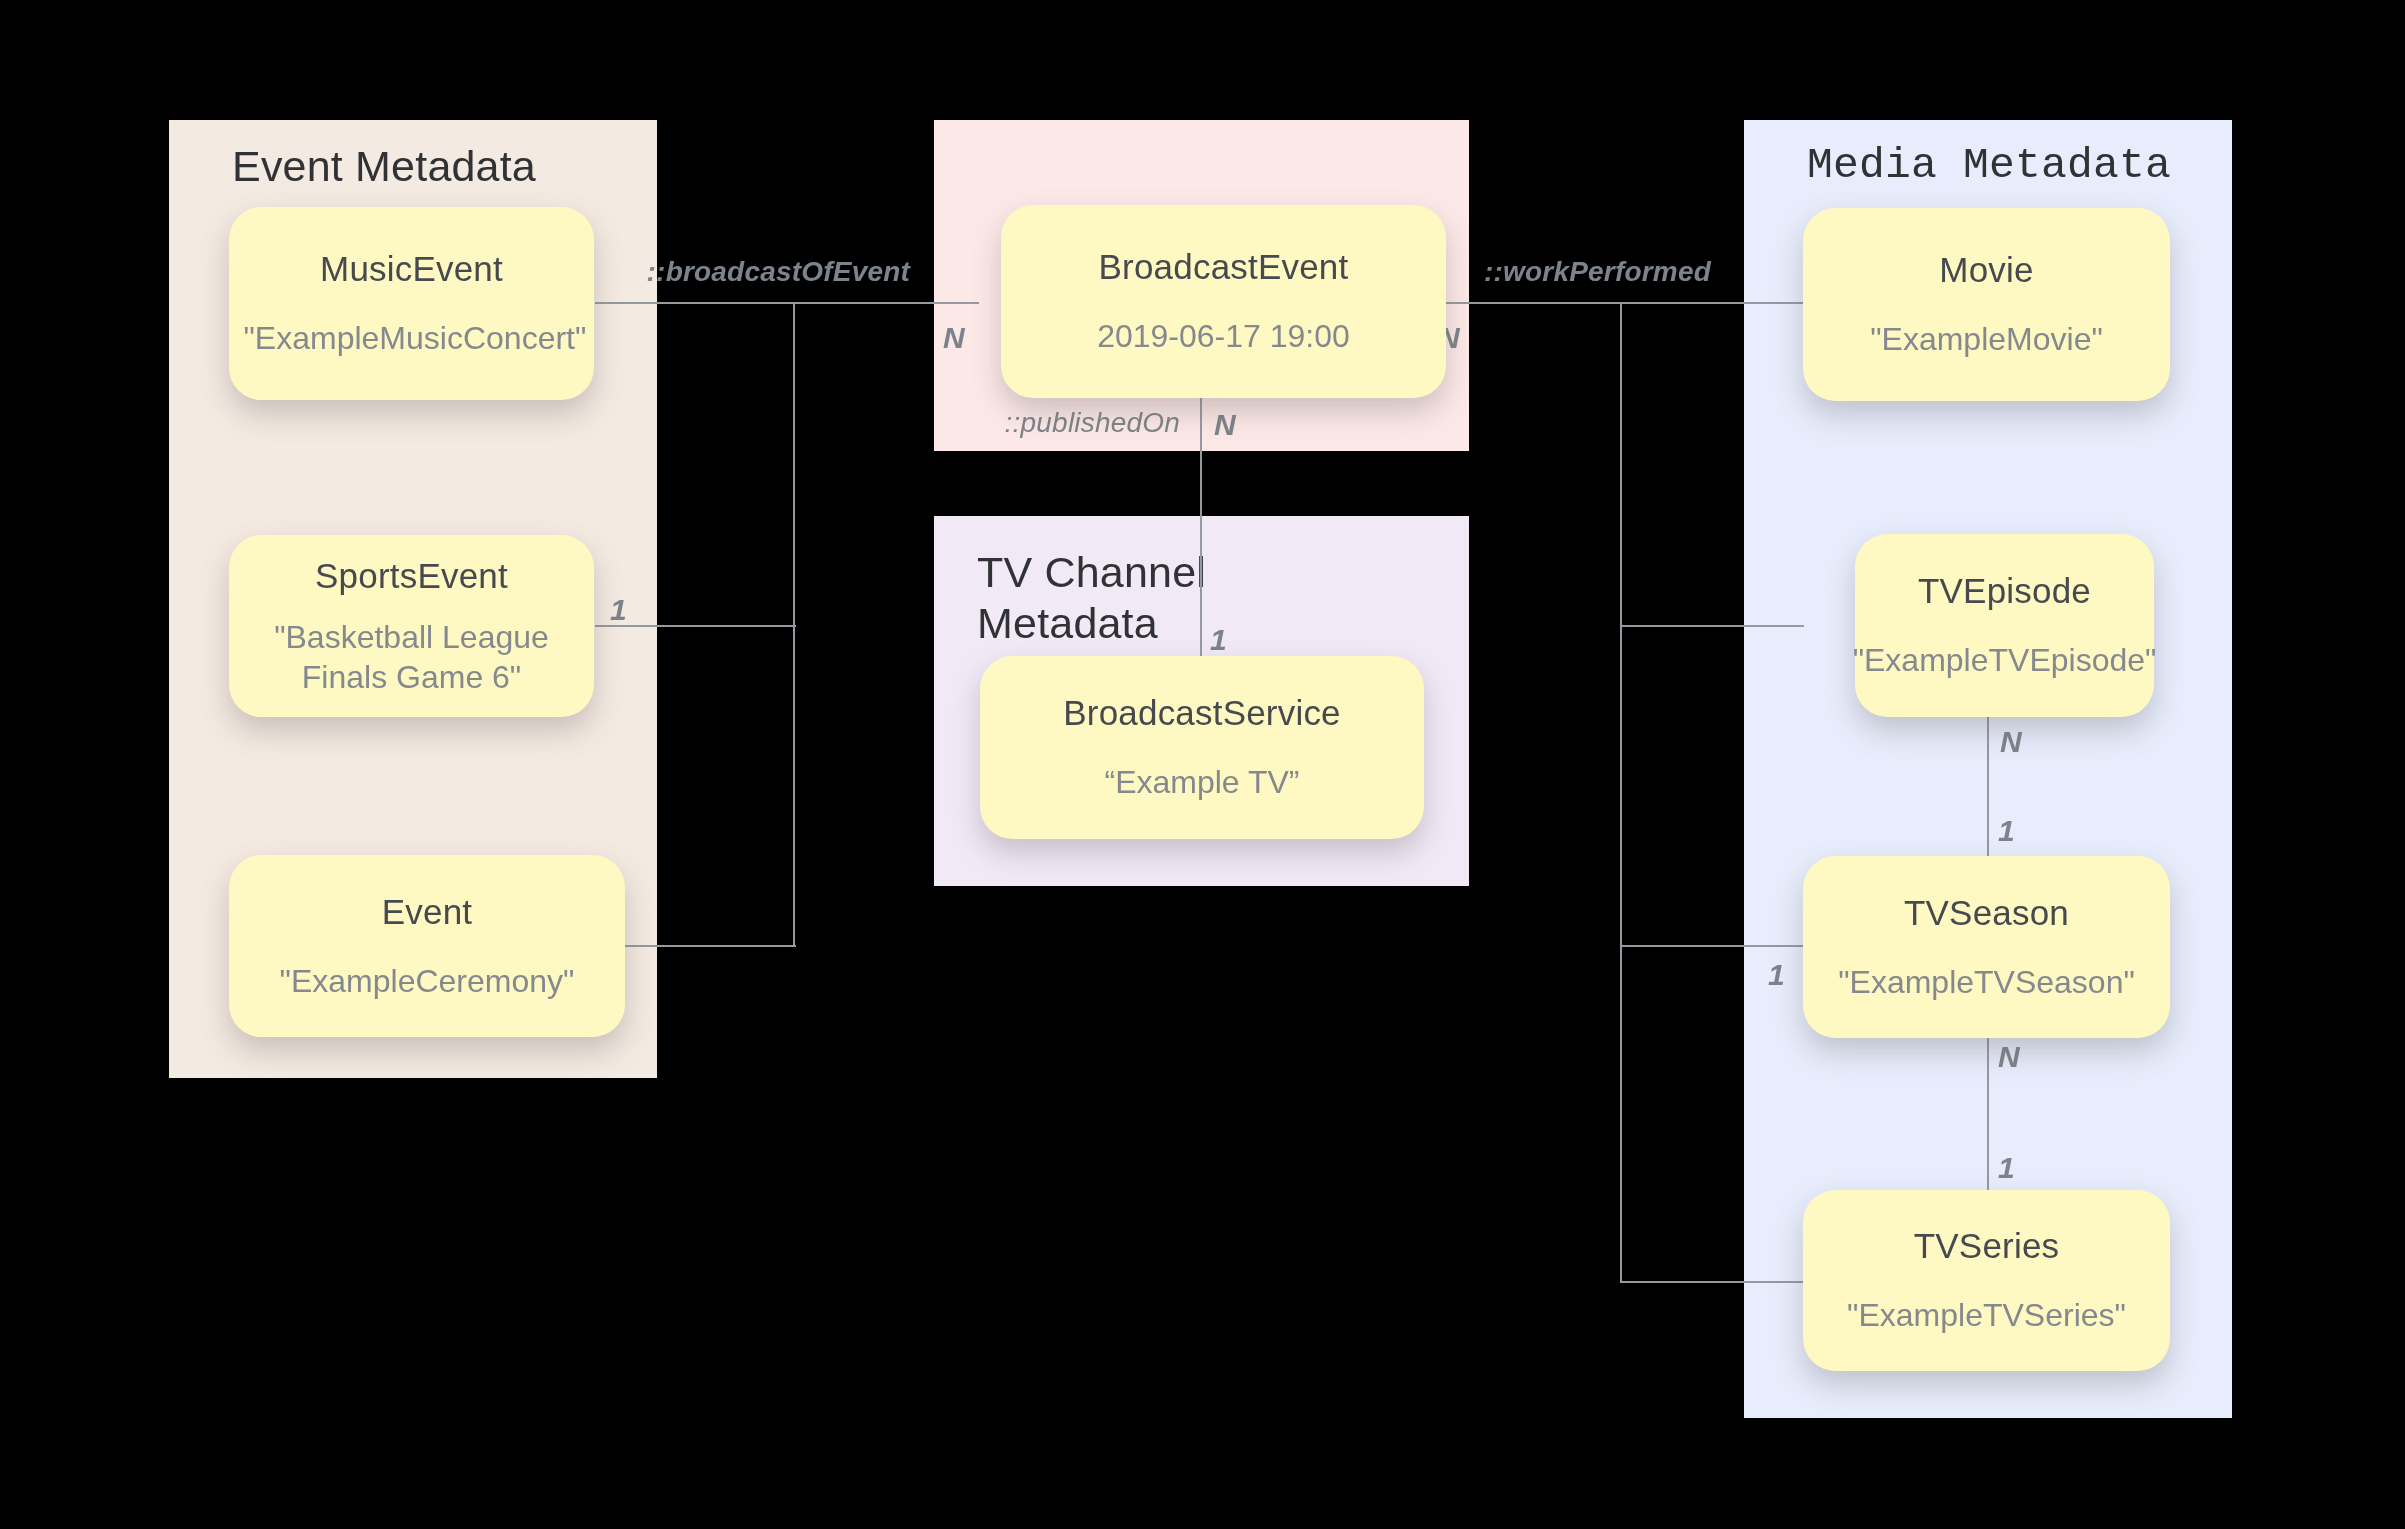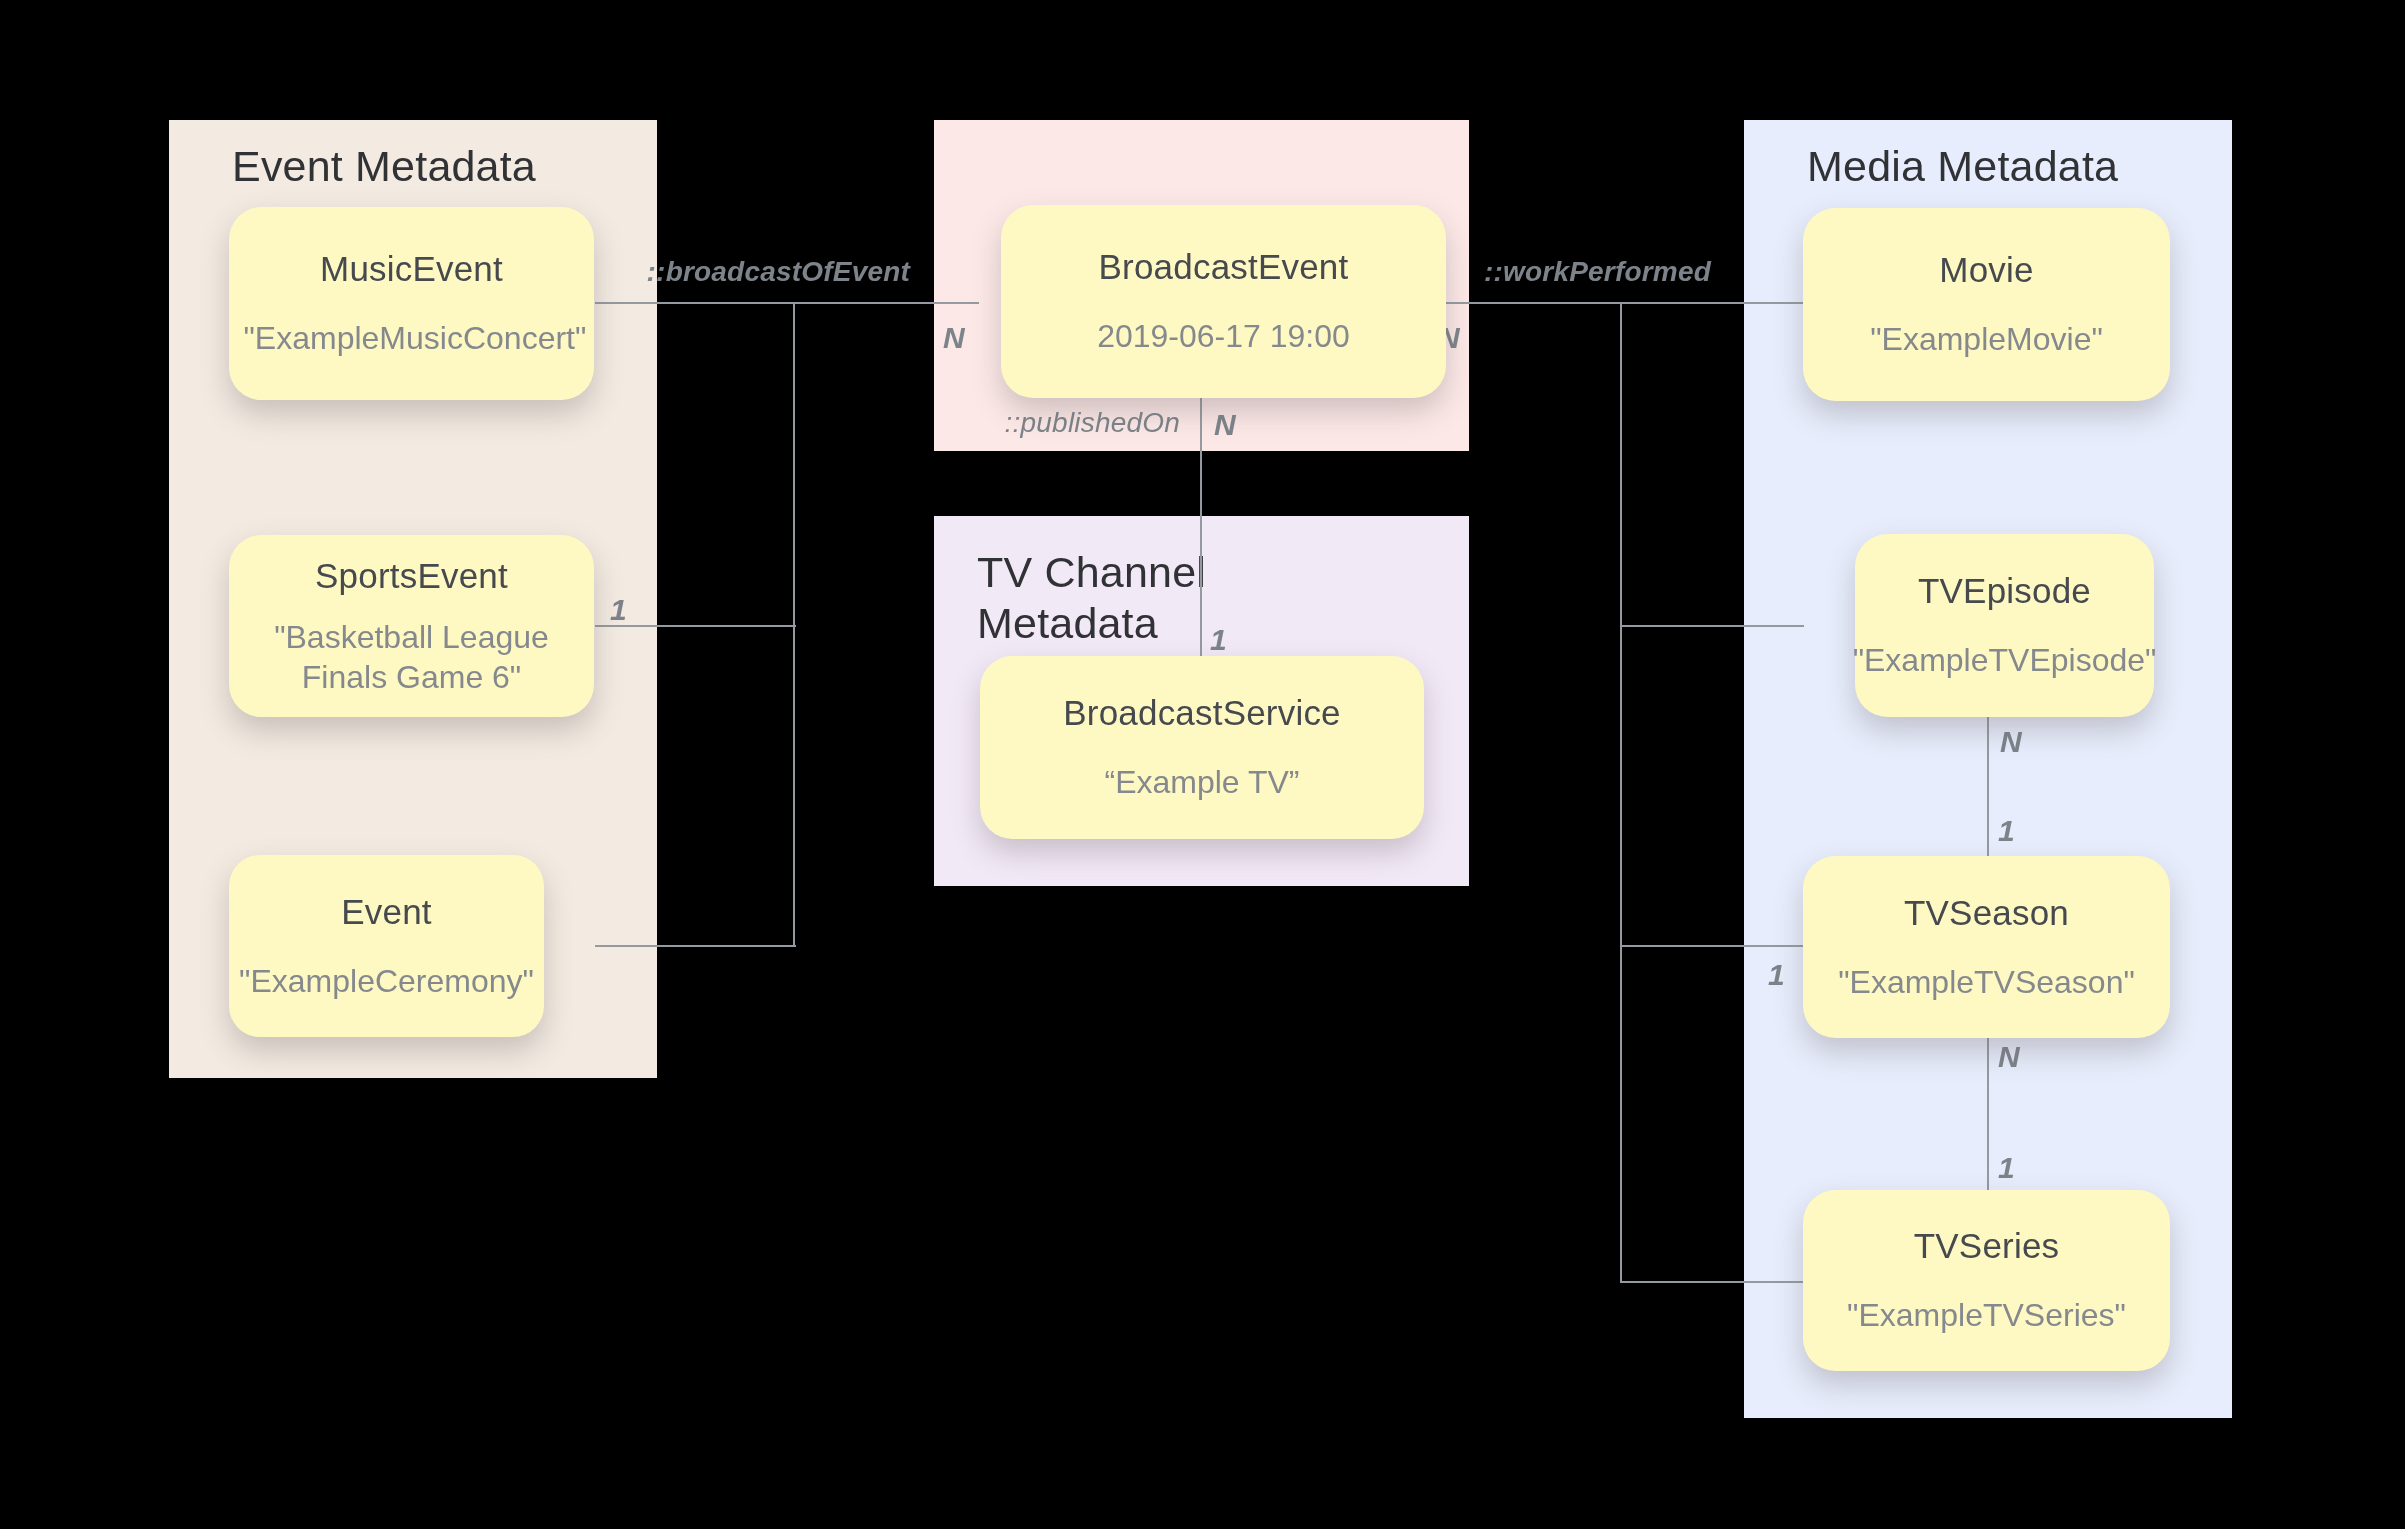--- a/index.html
+++ b/index.html
@@ -37,21 +37,21 @@
 
 <div class="stage">
 
   <div class="panel" style="left:169px;top:120px;width:488px;height:958px;background:#f3eae1;"></div>
   <div class="panel" style="left:934px;top:120px;width:535px;height:331px;background:#fce9e7;"></div>
   <div class="panel" style="left:934px;top:516px;width:535px;height:370px;background:#f2e9f7;"></div>
   <div class="panel" style="left:1744px;top:120px;width:488px;height:1298px;background:#e7edfc;"></div>
 
   <div class="panel-title" style="left:232px;top:141px;">Event Metadata</div>
   <div class="panel-title" style="left:977px;top:547px;max-width:315px;">TV Channel Metadata</div>
-  <div class="panel-title" style="left:1807px;top:141px;">Media Metadata</div>
+  <div class="panel-title" style="left:1807px;top:141px;font-family:Liberation Mono, monospace;">Media Metadata</div>
 
   <div class="h-line" style="left:595px;top:302px;width:384px;"></div>
   <div class="h-line" style="left:1423px;top:302px;width:380px;"></div>
   <div class="v-line" style="left:793px;top:302px;height:645px;"></div>
   <div class="h-line" style="left:595px;top:625px;width:201px;"></div>
   <div class="h-line" style="left:595px;top:945px;width:201px;"></div>
   <div class="v-line" style="left:1200px;top:398px;height:258px;"></div>
   <div class="v-line" style="left:1620px;top:302px;height:981px;"></div>
   <div class="h-line" style="left:1621px;top:625px;width:183px;"></div>
   <div class="h-line" style="left:1621px;top:945px;width:183px;"></div>
@@ -75,21 +75,21 @@
   <div class="card-label" style="left:1998px;top:1151px;">1</div>
 
   <div class="card" style="left:229px;top:207px;width:365px;height:193px;">
     <div class="card-title">MusicEvent</div>
     <div class="card-sub">"ExampleMusicConcert"</div>
   </div>
   <div class="card" style="left:229px;top:535px;width:365px;height:182px;gap:21px;">
     <div class="card-title">SportsEvent</div>
     <div class="card-sub">"Basketball League Finals Game 6"</div>
   </div>
-  <div class="card" style="left:229px;top:855px;width:315px;height:182px;border-radius:31px;">
+  <div class="card" style="left:229px;top:855px;width:396px;height:182px;">
     <div class="card-title">Event</div>
     <div class="card-sub">"ExampleCeremony"</div>
   </div>
 
   <div class="card" style="left:978px;top:205px;width:445px;height:193px;margin-left:23px;">
     <div class="card-title">BroadcastEvent</div>
     <div class="card-sub">2019-06-17 19:00</div>
   </div>
   <div class="card" style="left:980px;top:656px;width:444px;height:183px;">
     <div class="card-title">BroadcastService</div>

